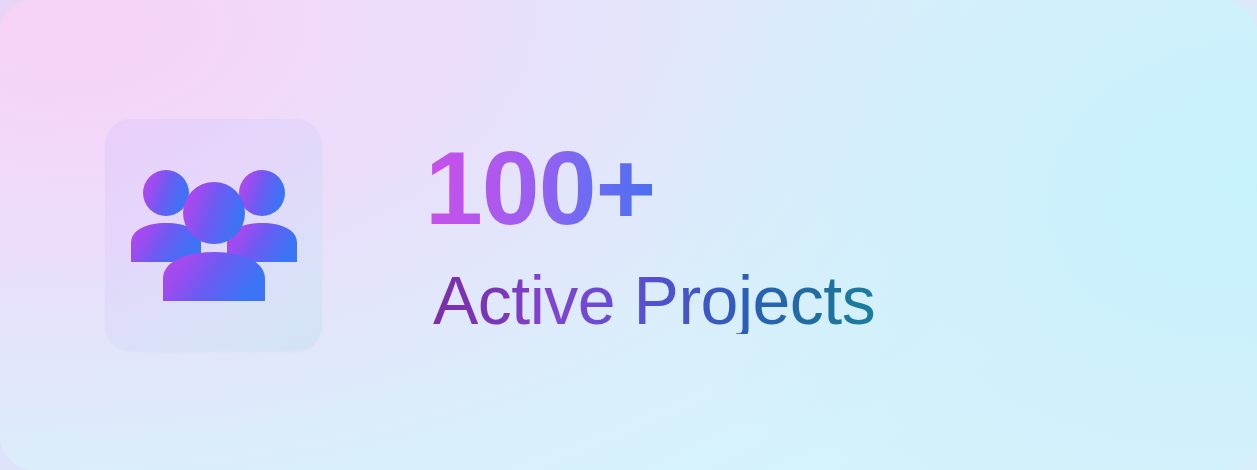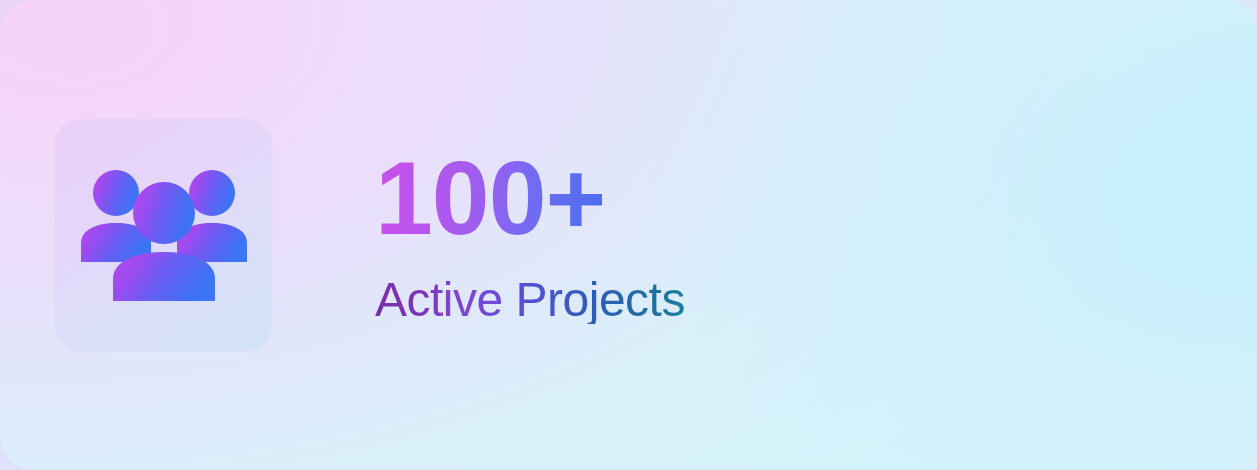--- a/index.html
+++ b/index.html
@@ -32,21 +32,21 @@
     left: 0; top: 0;
     width: 1257px;
     height: 470px;
     border-radius: 34px;
     overflow: hidden;
     background:
       radial-gradient(95% 140% at 2% 0%, #f6d9f8 0%, #f2dcfa 18%, #e9dffb 38%, #e2e6fb 55%, #d9effa 75%, #d3f3fb 100%);
     display: flex;
     align-items: center;
     box-sizing: border-box;
-    padding-left: 55px;
+    padding-left: 105px;
   }
   .stat-card::after {
     
     content: "";
     position: absolute;
     inset: 0;
     background: radial-gradient(70% 120% at 100% 40%, rgba(198,241,252,0.95) 0%, rgba(205,239,252,0.55) 38%, rgba(220,235,252,0.0) 72%);
     pointer-events: none;
   }
   .stat-card::before {
@@ -98,25 +98,25 @@
     background-image: linear-gradient(96deg, #c950e9 0%, #b955ed 22%, #9a5ff0 48%, #6a6df3 72%, #4a6ef0 100%);
     -webkit-background-clip: text;
     background-clip: text;
     color: transparent;
     -webkit-text-fill-color: transparent;
     width: max-content;
   }
 
   .stat-label {
     font-family: "Liberation Sans", sans-serif;
-    font-size: 48px;
+    font-size: 68px;
     font-weight: 400;
     line-height: 1.0;
     letter-spacing: -0.5px;
-    margin: 26px 0 0 0;
+    margin: 26px 0 0 8px;
     background-image: linear-gradient(93deg, #7b2fa8 0%, #7a35b8 14%, #8344cf 26%, #6a4ad4 40%, #4a52cc 55%, #2a5fb5 72%, #1f6f9f 88%, #1a7f9e 100%);
     -webkit-background-clip: text;
     background-clip: text;
     color: transparent;
     -webkit-text-fill-color: transparent;
     width: max-content;
   }
 </style>
 </head>
 <body>

